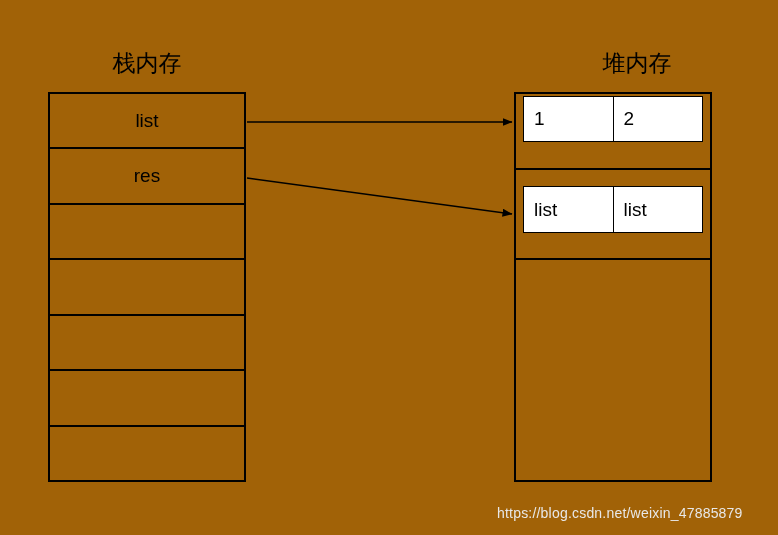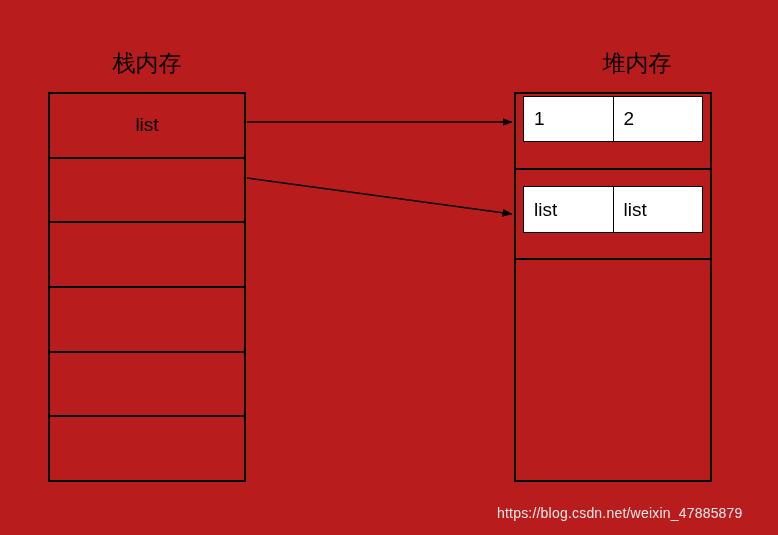--- a/index.html
+++ b/index.html
@@ -7,21 +7,21 @@
     padding: 0;
     background: #ffffff;
   }
   body {
     font-family: "Liberation Sans", "DejaVu Sans", sans-serif;
   }
   #canvas {
     position: relative;
     width: 778px;
     height: 535px;
-    background: #b91c1c;
+    background: #a16207;
     overflow: hidden;
   }
 
   
   .title {
     position: absolute;
     font-size: 23px;
     color: #000000;
     text-align: center;
     white-space: nowrap;
@@ -127,20 +127,23 @@
 
   <div class="title" id="stack-title">栈内存</div>
 
   <div class="title" id="heap-title">堆内存</div>
 
   <div id="stack-table">
     <div class="stack-row">
       <span>list</span>
     </div>
     <div class="stack-row">
+      <span>res</span>
+    </div>
+    <div class="stack-row">
       <span></span>
     </div>
     <div class="stack-row">
       <span></span>
     </div>
     <div class="stack-row">
       <span></span>
     </div>
     <div class="stack-row">
       <span></span>

